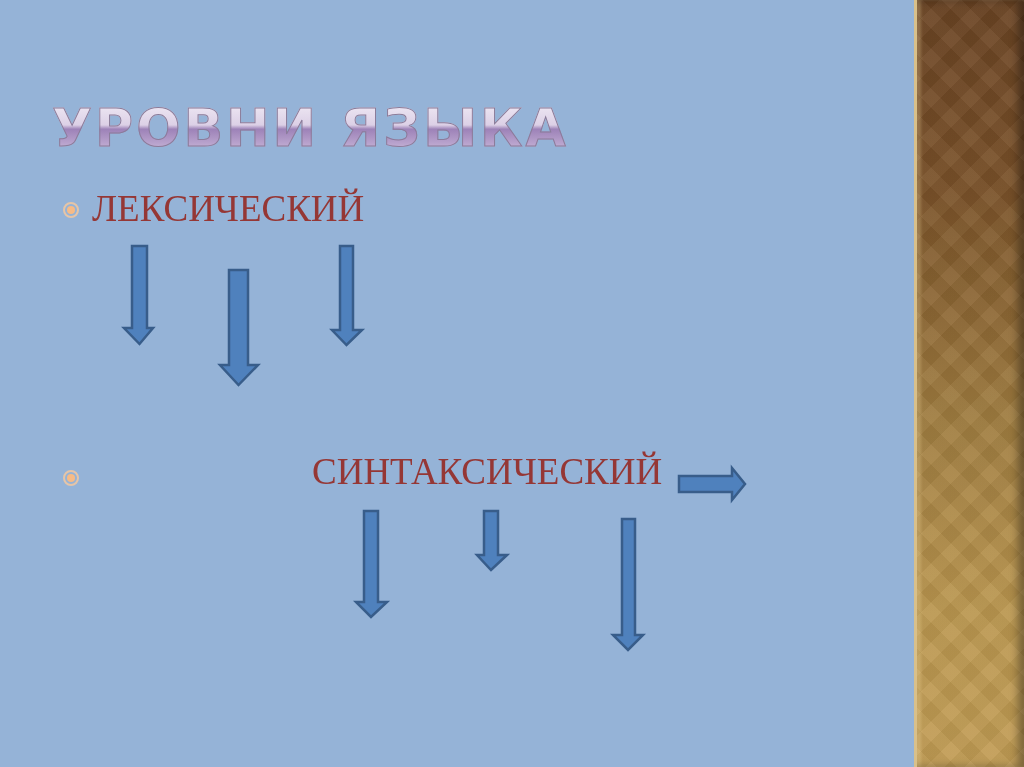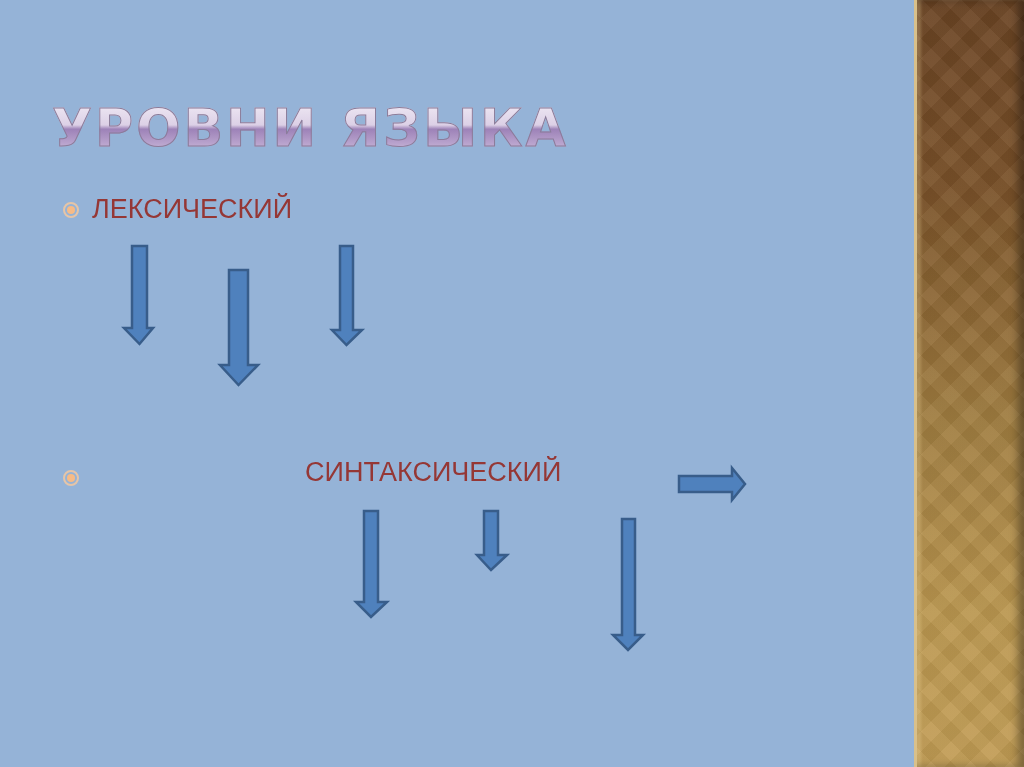--- a/index.html
+++ b/index.html
@@ -58,22 +58,22 @@
       content: "";
       position: absolute;
       left: 50%; top: 50%;
       width: 8px; height: 8px;
       margin-left: -4px; margin-top: -4px;
       border-radius: 50%;
       background: #f7bb86;
     }
     .item-text {
       position: absolute;
-      font-family: Liberation Sans, sans-serif;
-      font-size: 27px;
+      font-family: Liberation Serif, serif;
+      font-size: 37px;
       color: #953735;
       white-space: nowrap;
       line-height: 34px;
     }
     svg.arrows {
       position: absolute;
       left: 0; top: 0;
       width: 1024px; height: 767px;
     }
     svg.arrows polygon {
@@ -87,21 +87,21 @@
 <body>
 
 <div class="slide">
 
   <div class="title">УРОВНИ ЯЗЫКА</div>
 
   <span class="bullet" style="left:63px; top:202px;"></span>
   <div class="item-text" style="left:92px; top:192px;">ЛЕКСИЧЕСКИЙ</div>
 
   <span class="bullet" style="left:63px; top:470px;"></span>
-  <div class="item-text" style="left:305px; top:455px;">СИНТАКСИЧЕСКИЙ</div>
+  <div class="item-text" style="left:312px; top:455px;">СИНТАКСИЧЕСКИЙ</div>
 
   <svg class="arrows" viewBox="0 0 1024 767">
 
     <polygon points="132,246 147,246 147,328 153,328 139.5,344 124,328 132,328"></polygon>
     <polygon points="229,270 248,270 248,365 258,365 238.5,385 220,365 229,365"></polygon>
     <polygon points="340,246 353,246 353,330 362,330 346.5,345 332,330 340,330"></polygon>
 
     <polygon points="679,476 732,476 732,468 745,484 732,500 732,492 679,492"></polygon>
 
     <polygon points="364,511 378,511 378,602 387,602 371,617 356,602 364,602"></polygon>

